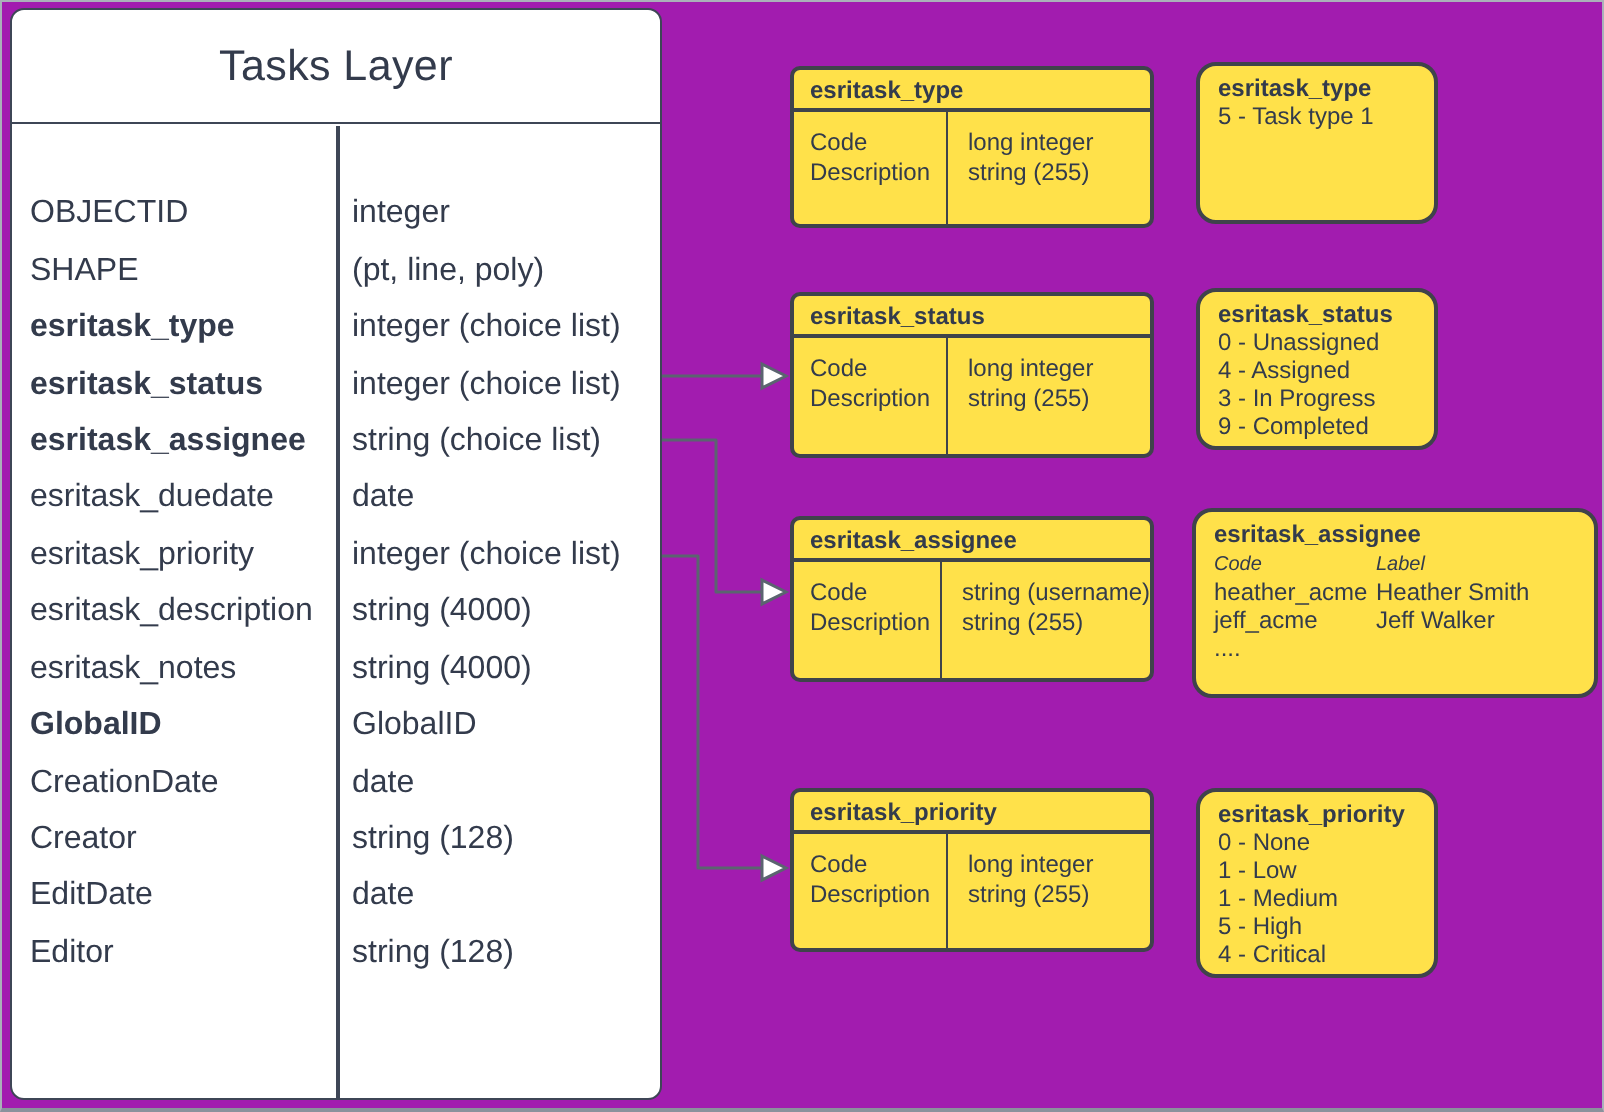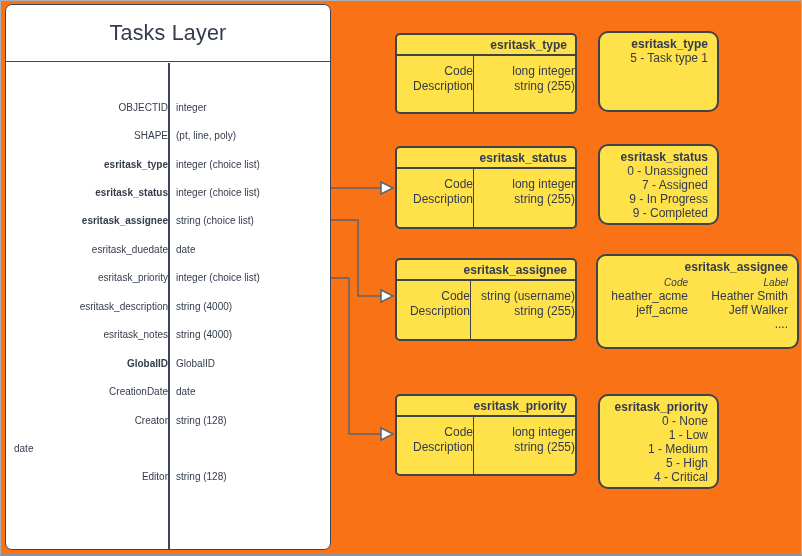--- a/index.html
+++ b/index.html
@@ -1,39 +1,38 @@
 <!DOCTYPE html>
 <html><head>
 <meta charset="utf-8">
 <style>
   html,body { margin:0; padding:0; background:#fff; }
   .canvas {
     position:relative; width:802px; height:556px; box-sizing:border-box;
-    background:#f97316; border:1px solid #aab1b9; border-bottom:2px solid #8a929c;
+    background:#a21caf; border:1px solid #aab1b9; border-bottom:2px solid #8a929c;
     font-family:"Liberation Sans", sans-serif; color:var(--text,#333b4c);
     overflow:hidden;
-    text-align:right;
   }
   svg.connectors { position:absolute; left:0; top:0; width:800px; height:553px; }
 
   
   .tasks-table {
     position:absolute; left:4px; top:3px; width:326px; height:546px;
     box-sizing:border-box; background:#fff;
     border:1.5px solid var(--tborder,#3e4656); border-radius:7px;
   }
   .table-title {
     height:56px; border-bottom:1.5px solid var(--tborder,#3e4656);
     display:flex; align-items:center; justify-content:center;
     font-size:21.5px; letter-spacing:.2px;
   }
   .table-body { position:absolute; top:58px; bottom:0; left:0; right:0; }
   .col-divider { position:absolute; left:162px; top:0; bottom:0; width:1.5px; background:var(--tborder,#3e4656); }
   .field-rows { padding-top:30px; }
-  .field-row { display:flex; height:28.45px; align-items:center; font-size:10px; }
+  .field-row { display:flex; height:28.45px; align-items:center; font-size:16px; }
   .field-name { width:162px; padding-left:9px; box-sizing:border-box; white-space:nowrap; }
   .field-type { padding-left:8px; white-space:nowrap; }
   .bold { font-weight:bold; }
 
   
   .spec-box {
     position:absolute; box-sizing:border-box;
     background:var(--yellow,#ffe14a); border:2px solid var(--yborder,#3f434b);
     border-radius:5px; font-size:12px;
   }
@@ -129,20 +128,21 @@
           </div>
           <div class="field-row">
             <span class="field-name">CreationDate</span>
             <span class="field-type">date</span>
           </div>
           <div class="field-row">
             <span class="field-name">Creator</span>
             <span class="field-type">string (128)</span>
           </div>
           <div class="field-row">
+            <span class="field-name">EditDate</span>
             <span class="field-type">date</span>
           </div>
           <div class="field-row">
             <span class="field-name">Editor</span>
             <span class="field-type">string (128)</span>
           </div>
         </div>
     </div>
   </div>
 
@@ -206,22 +206,22 @@
     <div class="value-title">esritask_type</div>
     <div id="type-lines">
         <div>5 - Task type 1</div>
       </div>
   </div>
 
   <div class="value-box value-status">
     <div class="value-title">esritask_status</div>
     <div id="status-lines">
         <div>0 - Unassigned</div>
-        <div>7 - Assigned</div>
-        <div>9 - In Progress</div>
+        <div>4 - Assigned</div>
+        <div>3 - In Progress</div>
         <div>9 - Completed</div>
       </div>
   </div>
 
   <div class="value-box value-assignee">
     <div class="value-title">esritask_assignee</div>
     <div class="assignee-grid" id="assignee-grid">
         <div class="col-head">Code</div>
         <div class="col-head">Label</div>
         <div>heather_acme</div>

